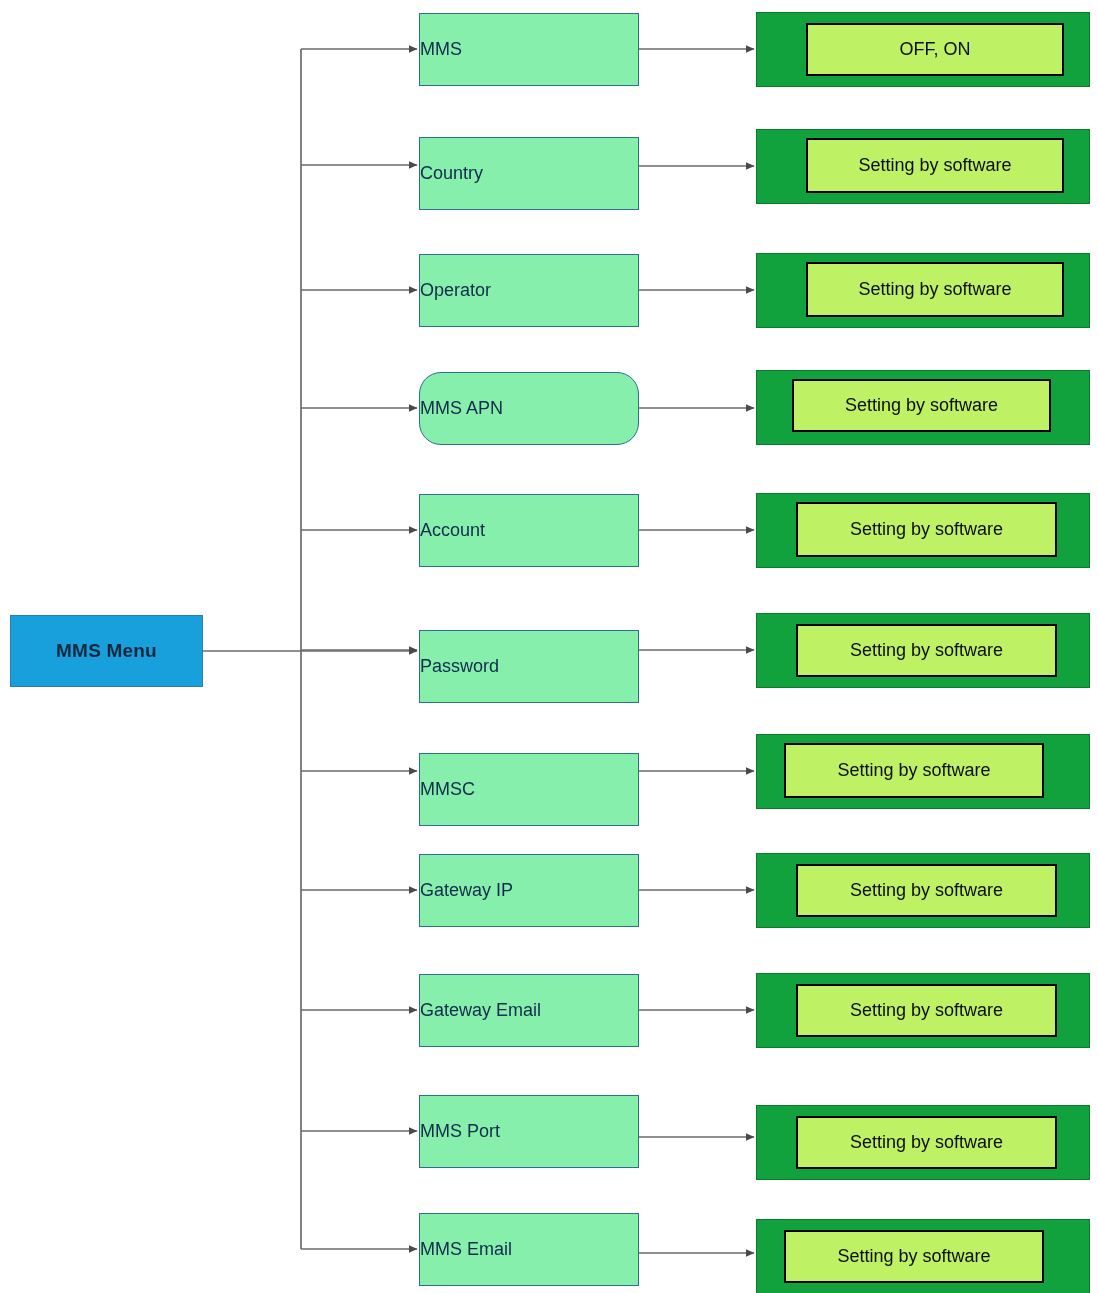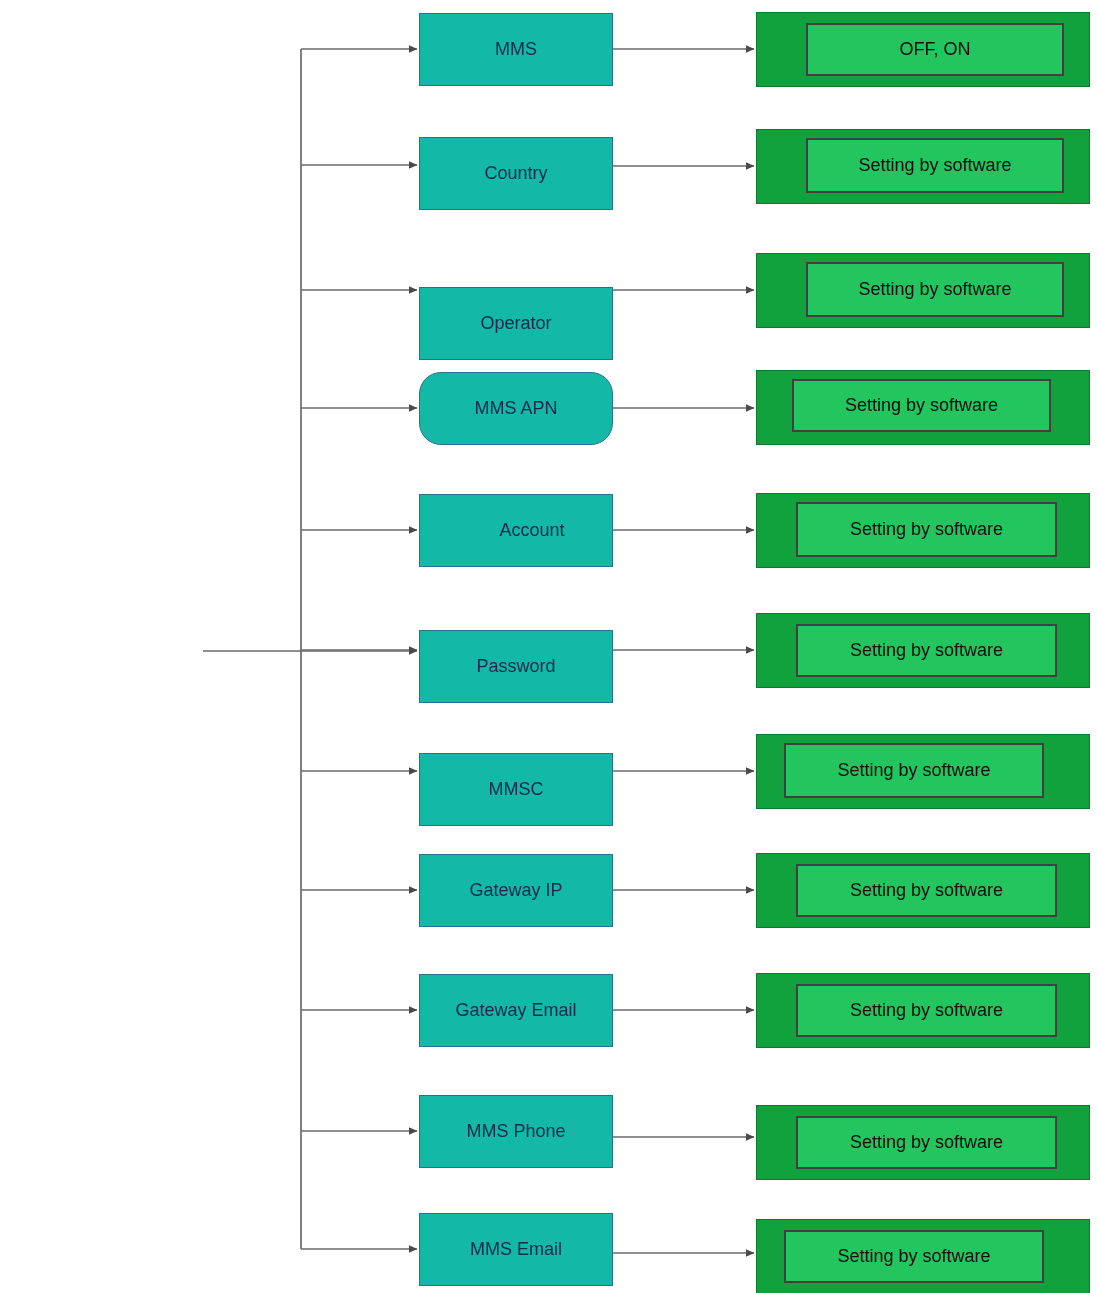--- a/index.html
+++ b/index.html
@@ -48,49 +48,48 @@
     font-weight: bold;
     color: #13283f;
     letter-spacing: .2px;
     white-space: nowrap;
   }
 
   
   .menu-node {
     position: absolute;
     left: 419px;
-    width: 194px;
+    width: 220px;
     height: 73px;
-    background: #14b8a6;
+    background: #86efac;
     border: 1.5px solid #2c6f91;
     box-sizing: border-box;
     display: flex;
     align-items: center;
-    justify-content: center;
   }
   .menu-node .menu-label {
     font-size: 18px;
     color: #102b4d;
     white-space: nowrap;
   }
 
   
   .value-node {
     position: absolute;
     left: 756px;
     width: 334px;
     height: 75px;
     background: #11a23e;
     border: 1px solid #0c7a2e;
     box-sizing: border-box;
   }
   .value-node .value-inner {
     position: absolute;
-    background: #22c55e;
-    border: 2px solid #404040;
+    background: #bef264;
+    border: 2px solid #000000;
     box-sizing: border-box;
     display: flex;
     align-items: center;
     justify-content: center;
   }
   .value-node .value-label {
     font-size: 18px;
     color: #0d0d0d;
     white-space: nowrap;
   }
@@ -127,55 +126,58 @@
         <path d="M301,1010 L417,1010" marker-end="url(#arrowhead)"></path>
         <path d="M613,1010 L754,1010" marker-end="url(#arrowhead)"></path>
         <path d="M301,1131 L417,1131" marker-end="url(#arrowhead)"></path>
         <path d="M613,1137 L754,1137" marker-end="url(#arrowhead)"></path>
         <path d="M301,1249 L417,1249" marker-end="url(#arrowhead)"></path>
         <path d="M613,1253 L754,1253" marker-end="url(#arrowhead)"></path>
         <path d="M203,651 L417,651" marker-end="url(#arrowhead)"></path>
       </g>
   </svg>
 
+  <div class="root-node">
+    <span class="root-label">MMS Menu</span>
+  </div>
 
   <div id="nodes">
       <div class="menu-node" style="top: 12.5px;">
         <span class="menu-label">MMS</span>
       </div>
       <div class="value-node" style="top: 11.5px;">
         <div class="value-inner" style="inset: 10px 25px 10px 49px;">
           <span class="value-label">OFF, ON</span>
         </div>
       </div>
       <div class="menu-node" style="top: 137px;">
         <span class="menu-label">Country</span>
       </div>
       <div class="value-node" style="top: 128.5px;">
         <div class="value-inner" style="inset: 8px 25px 10px 49px;">
           <span class="value-label">Setting by software</span>
         </div>
       </div>
-      <div class="menu-node" style="top: 253.5px; margin-top: 33px;">
+      <div class="menu-node" style="top: 253.5px;">
         <span class="menu-label">Operator</span>
       </div>
       <div class="value-node" style="top: 252.5px;">
         <div class="value-inner" style="inset: 8px 25px 10px 49px;">
           <span class="value-label">Setting by software</span>
         </div>
       </div>
       <div class="menu-node" style="top: 371.5px; border-radius: 22px;">
         <span class="menu-label">MMS APN</span>
       </div>
       <div class="value-node" style="top: 369.5px;">
         <div class="value-inner" style="inset: 8px 38px 12px 35px;">
           <span class="value-label">Setting by software</span>
         </div>
       </div>
-      <div class="menu-node" style="top: 493.5px; padding-left: 32px;">
+      <div class="menu-node" style="top: 493.5px;">
         <span class="menu-label">Account</span>
       </div>
       <div class="value-node" style="top: 492.5px;">
         <div class="value-inner" style="inset: 8px 32px 10px 39px;">
           <span class="value-label">Setting by software</span>
         </div>
       </div>
       <div class="menu-node" style="top: 613.5px; margin-top: 16px;">
         <span class="menu-label">Password</span>
       </div>
@@ -202,21 +204,21 @@
       </div>
       <div class="menu-node" style="top: 973.5px;">
         <span class="menu-label">Gateway Email</span>
       </div>
       <div class="value-node" style="top: 972.5px;">
         <div class="value-inner" style="inset: 10px 32px 10px 39px;">
           <span class="value-label">Setting by software</span>
         </div>
       </div>
       <div class="menu-node" style="top: 1094.5px;">
-        <span class="menu-label">MMS Phone</span>
+        <span class="menu-label">MMS Port</span>
       </div>
       <div class="value-node" style="top: 1104.5px;">
         <div class="value-inner" style="inset: 10px 32px 10px 39px;">
           <span class="value-label">Setting by software</span>
         </div>
       </div>
       <div class="menu-node" style="top: 1212.5px;">
         <span class="menu-label">MMS Email</span>
       </div>
       <div class="value-node" style="top: 1218.5px;">

